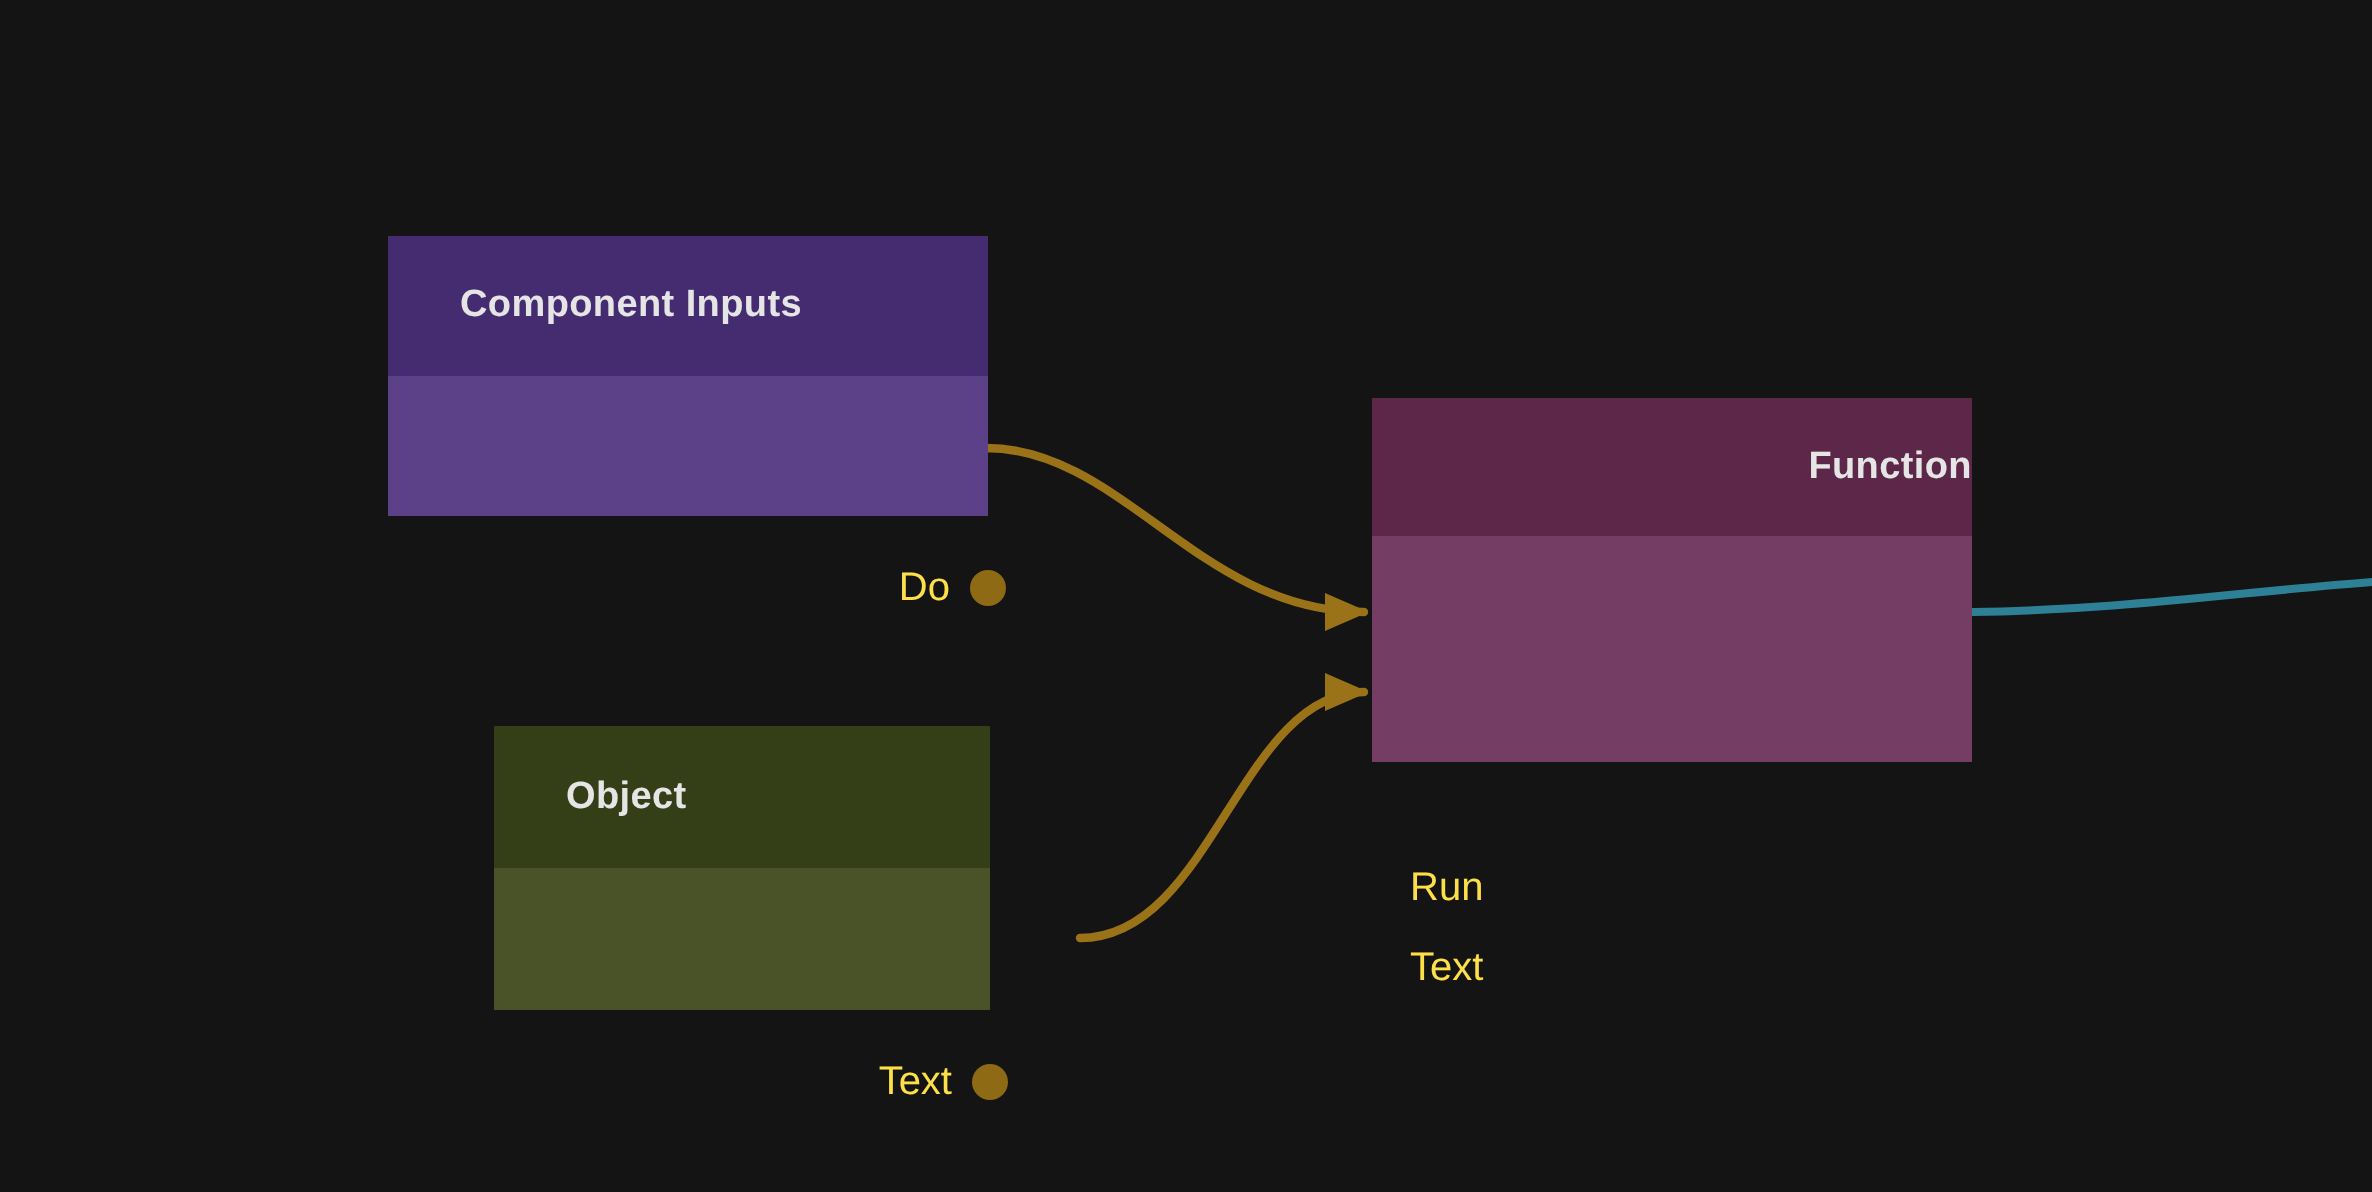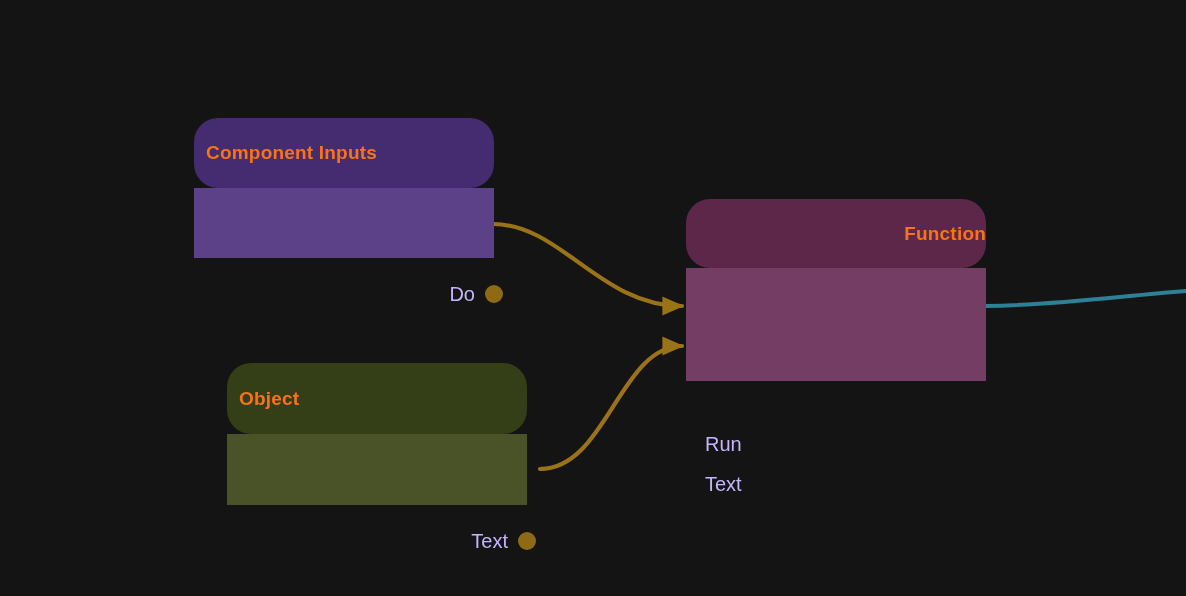--- a/index.html
+++ b/index.html
@@ -27,26 +27,25 @@
   }
   .node {
     position: absolute;
     overflow: visible;
   }
   .node-title {
     box-sizing: border-box;
     width: 100%;
     display: flex;
     align-items: center;
-    padding-left: 12px;
+    padding-left: 36px;
     font-size: 19px;
     font-weight: bold;
     letter-spacing: 0.2px;
-    color: #f97316;
-    border-radius: 24px;
+    color: #e5e5e5;
   }
   .node-body {
     box-sizing: border-box;
     width: 100%;
     position: relative;
   }
   .port-row {
     position: absolute;
     left: 0;
     width: 100%;
@@ -59,21 +58,21 @@
     justify-content: flex-end;
     padding-right: 19px;
   }
   .port-row.in {
     justify-content: flex-start;
     padding-left: 19px;
   }
   .port-label {
     font-size: 20px;
     font-weight: normal;
-    color: #c4b5fd;
+    color: #fde047;
     line-height: 24px;
     white-space: nowrap;
   }
   .port-dot {
     position: absolute;
     width: 18px;
     height: 18px;
     border-radius: 50%;
     top: 3px;
   }
@@ -89,21 +88,21 @@
 
   
   #node-function { left: 686px; top: 199px; width: 300px; }
   #node-function .node-title { height: 69px; background: #5c2748; justify-content: flex-end; }
   #node-function .node-body { height: 113px; background: #743d63; text-align: right; }
   #node-function .row-run  { top: 164px; }
   #node-function .row-text { top: 204px; }
   #node-function .row-done { top: 164px; }
 
   
-  #node-object { left: 227px; top: 363px; width: 300px; }
+  #node-object { left: 247px; top: 363px; width: 248px; }
   #node-object .node-title { height: 71px; background: #343e17; }
   #node-object .node-body { height: 71px; background: #4a5327; }
   #node-object .row-text { top: 95px; }
 </style>
 </head>
 <body>
 
 <div id="canvas">
 
   <svg id="wire-layer" viewBox="0 0 1186 596" width="1186" height="596">

